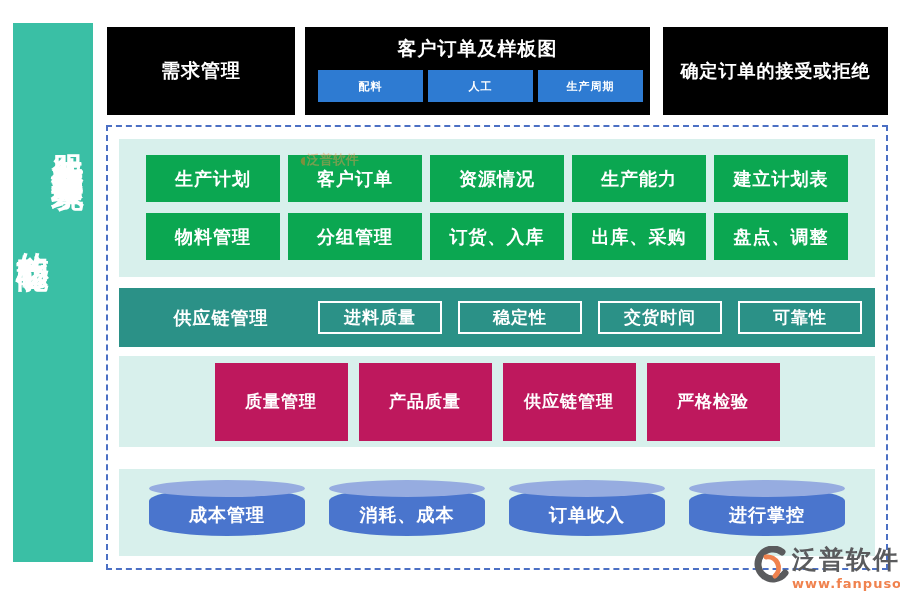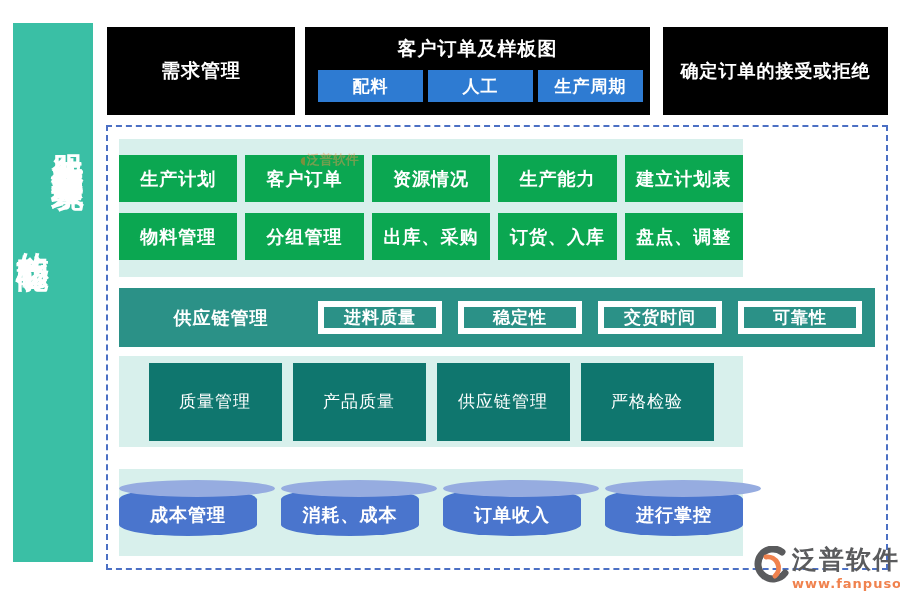--- a/index.html
+++ b/index.html
@@ -17,46 +17,46 @@
   
   .top-box { position:absolute; top:27px; height:88px; background:#000000; color:#ffffff;
              font-weight:bold; }
   .top-simple { display:flex; align-items:center; justify-content:center; font-size:19px; letter-spacing:1px; }
   .box-demand { left:107px; width:188px;text-align:right; }
   .box-order  { left:305px; width:345px; }
   .box-accept { left:663px; width:225px; font-size:18px; }
   .box-order .order-title { text-align:center; font-size:19px; padding-top:9px; letter-spacing:1px; }
   .box-order .order-subrow { position:absolute; left:13px; top:43px; display:flex; gap:5px; }
   .order-subitem { width:105px; height:32px; background:#2E7BD2; color:#fff; font-weight:bold;
-                   font-size:17px; display:flex; align-items:center; justify-content:center; letter-spacing:1px; }
+                   font-size:11px; display:flex; align-items:center; justify-content:center; letter-spacing:1px; }
 
   
   .dashed { position:absolute; left:106px; top:125px; width:782px; height:445px;
             border:2px dashed #4C70C4; }
-  .panel { position:absolute; left:11px; width:624px; background:#D8F0EC; }
+  .panel { position:absolute; left:11px; width:756px; background:#D8F0EC; }
   .panel-plan    { top:12px;  height:138px; }
   .band          { position:absolute; left:11px; top:161px; width:756px; height:59px; background:#2B9187;
                    display:flex; align-items:center; }
   .panel-quality { top:229px; height:91px; display:flex; align-items:center; justify-content:center; gap:11px; }
   .panel-cost    { top:342px; height:87px; display:flex; align-items:flex-start; justify-content:center; gap:24px; }
 
   .btn-row { display:flex; justify-content:center; gap:8px; }
   .btn-row.r1 { padding-top:16px; }
   .btn-row.r2 { padding-top:11px; }
   .green-btn { width:134px; height:47px; background:#0BA751; color:#fff; font-weight:bold;
                font-size:18px; display:flex; align-items:center; justify-content:center; letter-spacing:1px; }
 
   .band-label { width:120px; margin-left:42px; text-align:center; color:#fff; font-weight:bold;
                 font-size:18px; letter-spacing:1px; }
-  .band-box { width:124px; height:33px; border:6px solid #ffffff; margin-left:16px;
+  .band-box { width:124px; height:33px; border:2px solid #ffffff; margin-left:16px;
               color:#fff; font-weight:bold; font-size:17px;
               display:flex; align-items:center; justify-content:center; letter-spacing:1px; }
   .band-box.first { margin-left:37px; }
 
-  .olive-box { width:133px; height:78px; background:#0f766e; color:#fff; font-weight:normal;
+  .olive-box { width:133px; height:78px; background:#be185d; color:#fff; font-weight:bold;
                font-size:17px; display:flex; align-items:center; justify-content:center; letter-spacing:1px; }
 
   .cyl { position:relative; width:156px; height:48px; margin-top:19px; background:#4A75CD;
          border-radius:78px / 13px; }
   .cyl::before { content:""; position:absolute; left:0; top:-8px; width:156px; height:17px;
                  border-radius:50%; background:#96ACE0; }
   .cyl-label { position:relative; z-index:1; height:100%; display:flex; align-items:center;
                justify-content:center; color:#fff; font-weight:bold; font-size:18px;
                padding-top:5px; letter-spacing:1px; }
 
@@ -102,22 +102,22 @@
       <div class="btn-row r1">
         <div class="green-btn">生产计划</div>
         <div class="green-btn">客户订单</div>
         <div class="green-btn">资源情况</div>
         <div class="green-btn">生产能力</div>
         <div class="green-btn">建立计划表</div>
       </div>
       <div class="btn-row r2">
         <div class="green-btn">物料管理</div>
         <div class="green-btn">分组管理</div>
+        <div class="green-btn">订货、入库</div>
         <div class="green-btn">出库、采购</div>
-        <div class="green-btn">订货、入库</div>
         <div class="green-btn">盘点、调整</div>
       </div>
     </div>
 
     <div class="band">
       <div class="band-label">供应链管理</div>
       <div class="band-box first">进料质量</div>
       <div class="band-box">稳定性</div>
       <div class="band-box">交货时间</div>
       <div class="band-box">可靠性</div>

